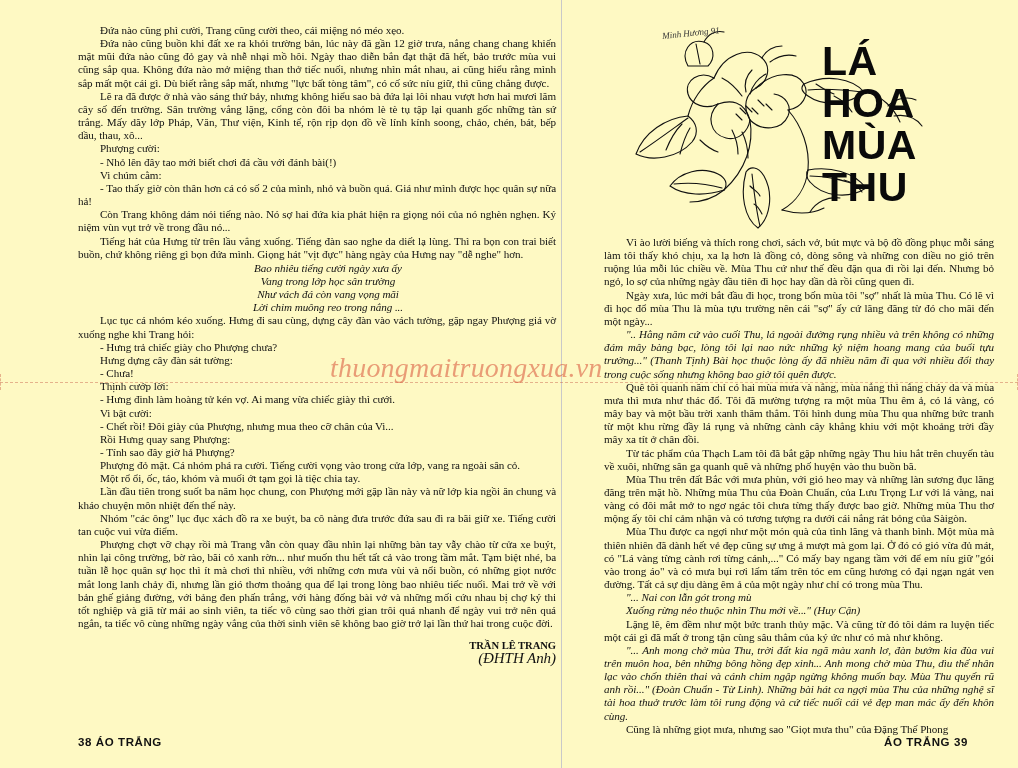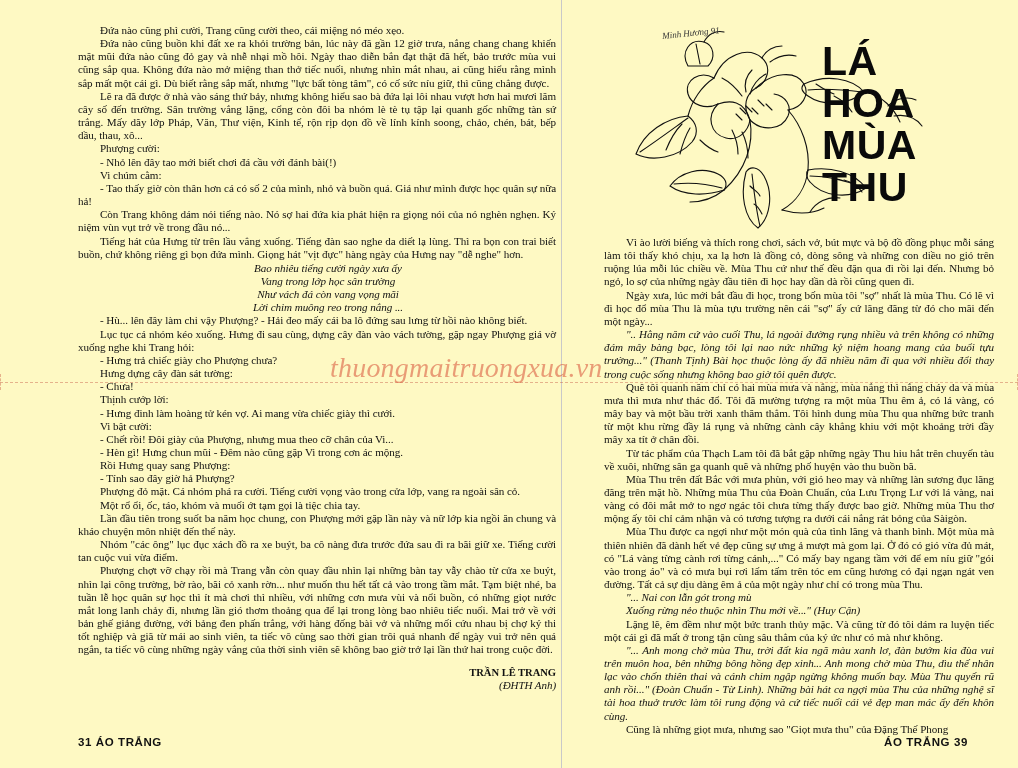--- a/index.html
+++ b/index.html
@@ -59,21 +59,21 @@
   .byline {
     margin-top: 10px;
     text-align: right;
     font-weight: bold;
     font-size: 10.6px;
     line-height: 12px;
   }
   .byline .sub {
     font-weight: normal;
     font-style: italic;
-    font-size: 11px;
+    font-size: 15px;
     display: block;
   }
 
   
   .art-wrap {
     position: absolute;
     left: 596px;
     top: 20px;
     width: 398px;
     height: 212px;
@@ -194,45 +194,43 @@
     <p>Phượng cười:</p>
     <p class="dash">- Nhỏ lên đây tao mới biết chơi đá cầu với đánh bài(!)</p>
     <p>Vi chúm cằm:</p>
     <p class="dash">- Tao thấy giờ còn thân hơn cá có số 2 của mình, nhỏ và buồn quá. Giá như mình được học quân sự nữa hả!</p>
     <p>Còn Trang không dám nói tiếng nào. Nó sợ hai đứa kia phát hiện ra giọng nói của nó nghèn nghẹn. Ký niệm vùn vụt trở về trong đầu nó...</p>
     <p>Tiếng hát của Hưng từ trên lầu vẳng xuống. Tiếng đàn sao nghe da diết lạ lùng. Thì ra bọn con trai biết buồn, chứ không riêng gì bọn đứa mình. Giọng hát "vịt đực" hàng ngày của Hưng nay "dễ nghe" hơn.</p>
     <p class="verse verse-gap">Bao nhiêu tiếng cười ngày xưa ấy</p>
     <p class="verse">Vang trong lớp học sân trường</p>
     <p class="verse">Như vách đá còn vang vọng mãi</p>
     <p class="verse">Lời chim muông reo trong nắng ...</p>
-    <p class="dash">- Hù... lên đây làm chi vậy Phượng? - Hải đeo mấy cái ba lô đứng sau lưng từ hồi nào không biết.</p>
     <p>Lục tục cá nhóm kéo xuống. Hưng đi sau cùng, dựng cây đàn vào vách tường, gặp ngay Phượng giá vờ xuống nghe khi Trang hỏi:</p>
     <p class="dash">- Hưng trả chiếc giày cho Phượng chưa?</p>
     <p>Hưng dựng cây đàn sát tường:</p>
     <p class="dash">- Chưa!</p>
     <p>Thịnh cướp lời:</p>
     <p class="dash">- Hưng đinh làm hoàng tử kén vợ. Ai mang vừa chiếc giày thì cưới.</p>
     <p>Vi bật cười:</p>
     <p class="dash">- Chết rồi! Đôi giày của Phượng, nhưng mua theo cỡ chân của Vi...</p>
-    <p class="dash">- Hèn gì! Hưng chun mũi - Đêm nào cũng gặp Vi trong cơn ác mộng.</p>
     <p>Rồi Hưng quay sang Phượng:</p>
     <p class="dash">- Tính sao đây giờ hả Phượng?</p>
     <p>Phượng đỏ mặt. Cá nhóm phá ra cười. Tiếng cười vọng vào trong cửa lớp, vang ra ngoài sân cỏ.</p>
     <p>Một rổ ổi, ốc, táo, khóm và muối ớt tạm gọi là tiệc chia tay.</p>
     <p>Lần đầu tiên trong suốt ba năm học chung, con Phượng mới gặp lần này và nữ lớp kia ngồi ăn chung và kháo chuyện môn nhiệt đến thế này.</p>
     <p>Nhóm "các ông" lục đục xách đồ ra xe buýt, ba cô nàng đưa trước đứa sau đi ra bãi giữ xe. Tiếng cười tan cuộc vui vừa điểm.</p>
     <p>Phượng chợt vỡ chạy rồi mà Trang vẫn còn quay đầu nhìn lại những bàn tay vẫy chào từ cửa xe buýt, nhìn lại công trường, bờ rào, bãi cỏ xanh rờn... như muốn thu hết tất cả vào trong tầm mắt. Tạm biệt nhé, ba tuần lễ học quân sự học thì ít mà chơi thì nhiều, với những cơn mưa vùi và nổi buồn, có những giọt nước mắt long lanh chảy đi, nhưng lần gió thơm thoảng qua để lại trong lòng bao nhiêu tiếc nuối. Mai trở về với bản ghế giảng đường, với bảng đen phấn trắng, với hàng đống bài vở và những mối cứu nhau bị chợ ký thi tốt nghiệp và giã từ mái ao sinh viên, ta tiếc vô cùng sao thời gian trôi quá nhanh để ngày vui trở nên quá ngắn, ta tiếc vô cùng những ngày vắng của thời sinh viên sẽ không bao giờ trở lại lần thứ hai trong cuộc đời.</p>
 
     <div class="byline">
       <span>TRẦN LÊ TRANG</span>
       <span class="sub">(ĐHTH Anh)</span>
     </div>
   </div>
 
-  <div class="folio-left">31 ÁO TRẮNG</div>
+  <div class="folio-left">38 ÁO TRẮNG</div>
 
   <div class="art-wrap">
     <svg width="398" height="212" viewBox="0 0 398 212" xmlns="http://www.w3.org/2000/svg">
       <g stroke="#111" fill="none" stroke-width="1.1" stroke-linecap="round">
 
         <path d="M118 58 C128 34 152 26 166 38 C176 47 172 62 160 68"></path>
         <path d="M160 68 C176 52 200 50 208 64 C214 75 206 88 192 90"></path>
         <path d="M118 58 C104 50 88 60 92 74 C95 85 110 90 122 84"></path>
         <path d="M122 84 C110 96 114 114 130 118 C142 121 152 112 154 100"></path>
         <path d="M154 100 C166 112 186 110 192 96 C196 86 190 76 178 74"></path>

